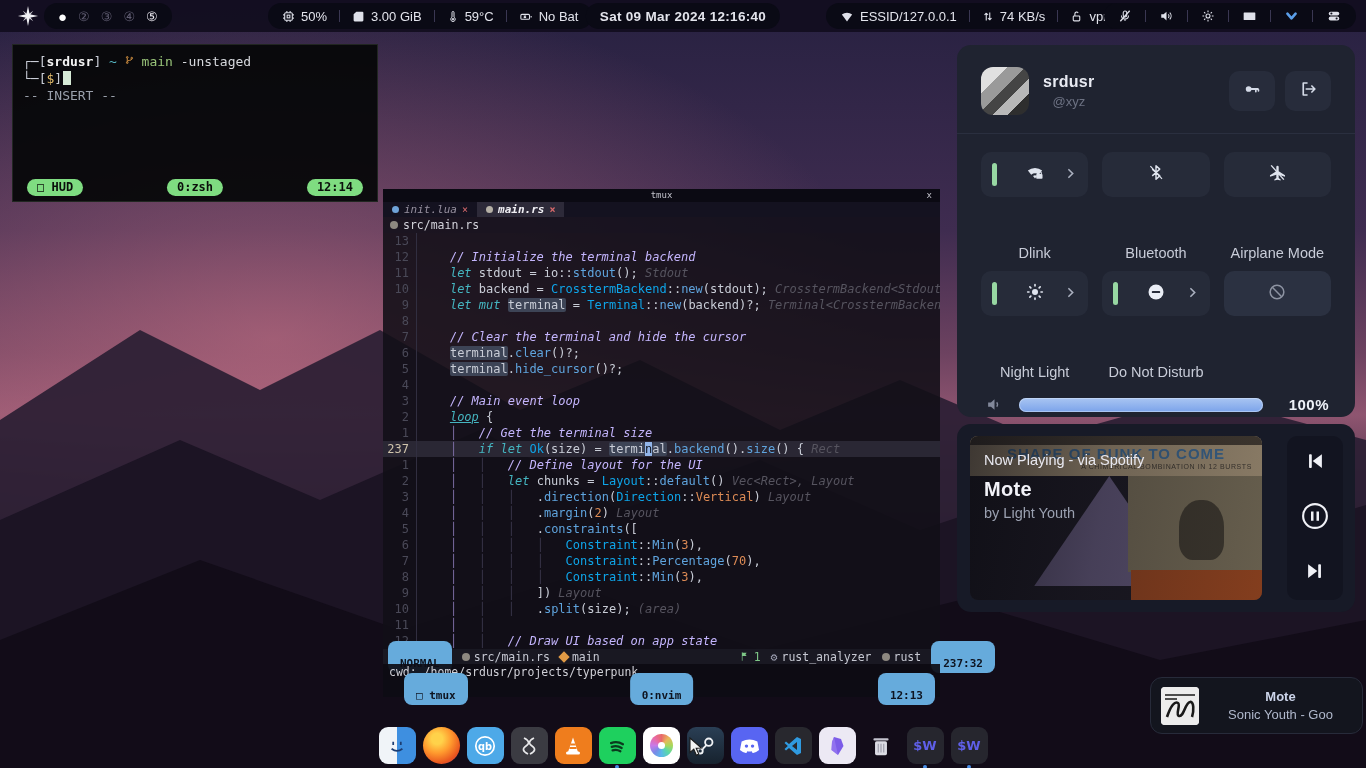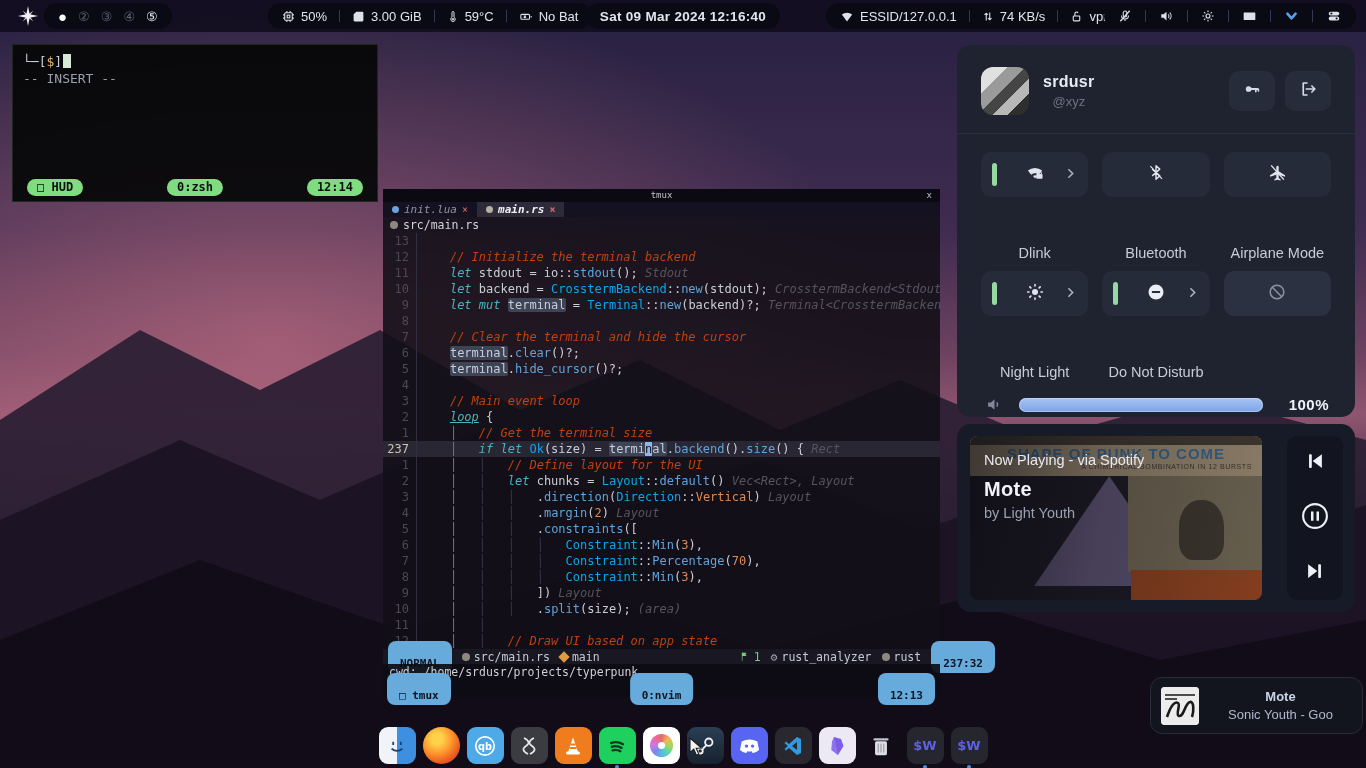--- a/index.html
+++ b/index.html
@@ -46,39 +46,39 @@
   .tab-dot { width:7px; height:7px; border-radius:50%; }
   .tab-x { color:#d96a6c; font-style:normal; font-size:10px; }
   #ed-crumb { height:16px; background:rgba(18,16,25,.9); display:flex; align-items:center; gap:5px; padding-left:7px; font-size:11.5px; color:#d2d2da; }
   .crumb-dot { width:8px; height:8px; border-radius:50%; background:#8d8880; }
   #ed-code { flex:1; background:rgba(17,15,23,.88); overflow:hidden; }
   .code-row { display:flex; height:16px; line-height:16px; font-size:12px; white-space:pre; }
   .code-row .gut { width:34px; min-width:34px; text-align:right; padding-right:7px; color:#4a4958; border-right:1px solid #312e40; }
   .code-row .ct { padding-left:4px; color:#c9cdd7; }
   .code-row.curline { background:#2a2734; }
   .code-row.curline .gut { color:#cfc3ab; }
-  .tk-cm { color:#c2410c; font-style:italic; }
+  .tk-cm { color:#c4b5fd; font-style:italic; }
   .tk-kw { color:#45b5c0; font-style:italic; }
   .tk-kwu { color:#45b5c0; font-style:italic; text-decoration:underline; }
   .tk-ty { color:#0ea5e9; }
   .tk-fn { color:#5fa4de; }
   .tk-num { color:#dd8b55; }
   .tk-hint { color:#56545f; font-style:italic; }
   .tk-hlw { background:#3d4456; border-radius:2px; }
   .tk-cus { background:#92b5e9; color:#101520; }
   .tk-gd { color:#39364a; }
   .tk-gp { color:#7f6fa8; }
   #ed-status { height:15px; background:#191822; display:flex; align-items:center; gap:10px; font-size:11.5px; color:#c6c8d2; padding:0 5px; }
   .pill-blue { background:#66abdc; color:#0e1420; font-weight:bold; border-radius:8px; height:13px; line-height:13px; padding:16px 12px; font-size:11px; }
   .st-item { display:flex; align-items:center; gap:4px; white-space:nowrap; }
   .st-green { color:#7ec787; }
   #ed-cmd { height:16px; background:rgba(13,12,19,.92); font-size:11.5px; line-height:16px; color:#cfcfd6; padding-left:6px; }
   #ed-tmuxbar { height:17px; background:#0d0c14; position:relative; display:flex; align-items:center; }
   #ed-tmuxbar .pill-blue { height:14px; line-height:14px; border-radius:8px; }
-  #ed-tmuxbar .pb-left { margin-left:4px; } #ed-tmuxbar .pb-mid { position:absolute; left:50%; transform:translateX(-50%); } #ed-tmuxbar .pb-right { position:absolute; right:5px; }
+  #ed-tmuxbar .pb-left { margin-left:21px; } #ed-tmuxbar .pb-mid { position:absolute; left:50%; transform:translateX(-50%); } #ed-tmuxbar .pb-right { position:absolute; right:5px; }
 
   
   #cc { position:absolute; left:957px; top:45px; width:398px; height:372px; background:#1f2330; border-radius:14px; z-index:30; color:#e8eaf2; }
   #cc-user { display:flex; align-items:center; padding:22px 24px 18px 24px; gap:14px; }
   #cc-avatar { width:48px; height:48px; border-radius:12px; background:linear-gradient(135deg,#e0e0e0 0 28%,#9a9a9a 28% 46%,#454545 46% 62%,#b8b8b8 62% 78%,#2e2e2e 78%); }
   #cc-name { font-size:16px; font-weight:bold; letter-spacing:.3px; }
   #cc-handle { font-size:13px; color:#6c7182; margin-top:3px;text-align:center; }
   #cc-user-btns { margin-left:auto; display:flex; gap:10px; }
   .cc-sq-btn { width:46px; height:40px; border-radius:10px; background:#272c3b; display:flex; align-items:center; justify-content:center; color:#d5dbe8; }
   #cc-divider { height:1px; background:#2a2f3f; }
@@ -304,20 +304,31 @@
           <rect x="3" y="13" width="18" height="6.5" rx="3.2"></rect>
           <circle cx="7.5" cy="7.7" r="1.8" fill="#10101c"></circle>
           <circle cx="16.5" cy="16.2" r="1.8" fill="#10101c"></circle>
         </svg>
       </span>
   </div>
 </div>
 
 <div id="terminal">
   <div class="tbody">
+    <div>
+      <span class="t-frame">┌─[</span><span class="t-user">srdusr</span><span class="t-frame">] </span><span class="t-path">~</span>
+      <span style="color:#e09a45;"><svg width="9" height="12" viewBox="0 0 24 24" stroke="currentColor" stroke-width="2.4" fill="none">
+            <circle cx="6" cy="5" r="2.2"></circle>
+            <circle cx="6" cy="19" r="2.2"></circle>
+            <circle cx="18" cy="7" r="2.2"></circle>
+            <path d="M6 7.2v9.6M18 9.2c0 5-12 3-12 7"></path>
+          </svg></span>
+      <span class="t-branch">main</span>
+      <span class="t-dirty">-unstaged</span>
+    </div>
     <div>
       <span class="t-frame">└─[</span><span class="t-dollar">$</span><span class="t-frame">]</span><span class="t-cursor"></span>
     </div>
     <div class="t-mode">-- INSERT --</div>
   </div>
   <div id="term-bar">
     <span class="pill-green pg-left">□ HUD</span>
     <span class="pill-green pg-mid">0:zsh</span>
     <span class="pill-green pg-right">12:14</span>
   </div>

